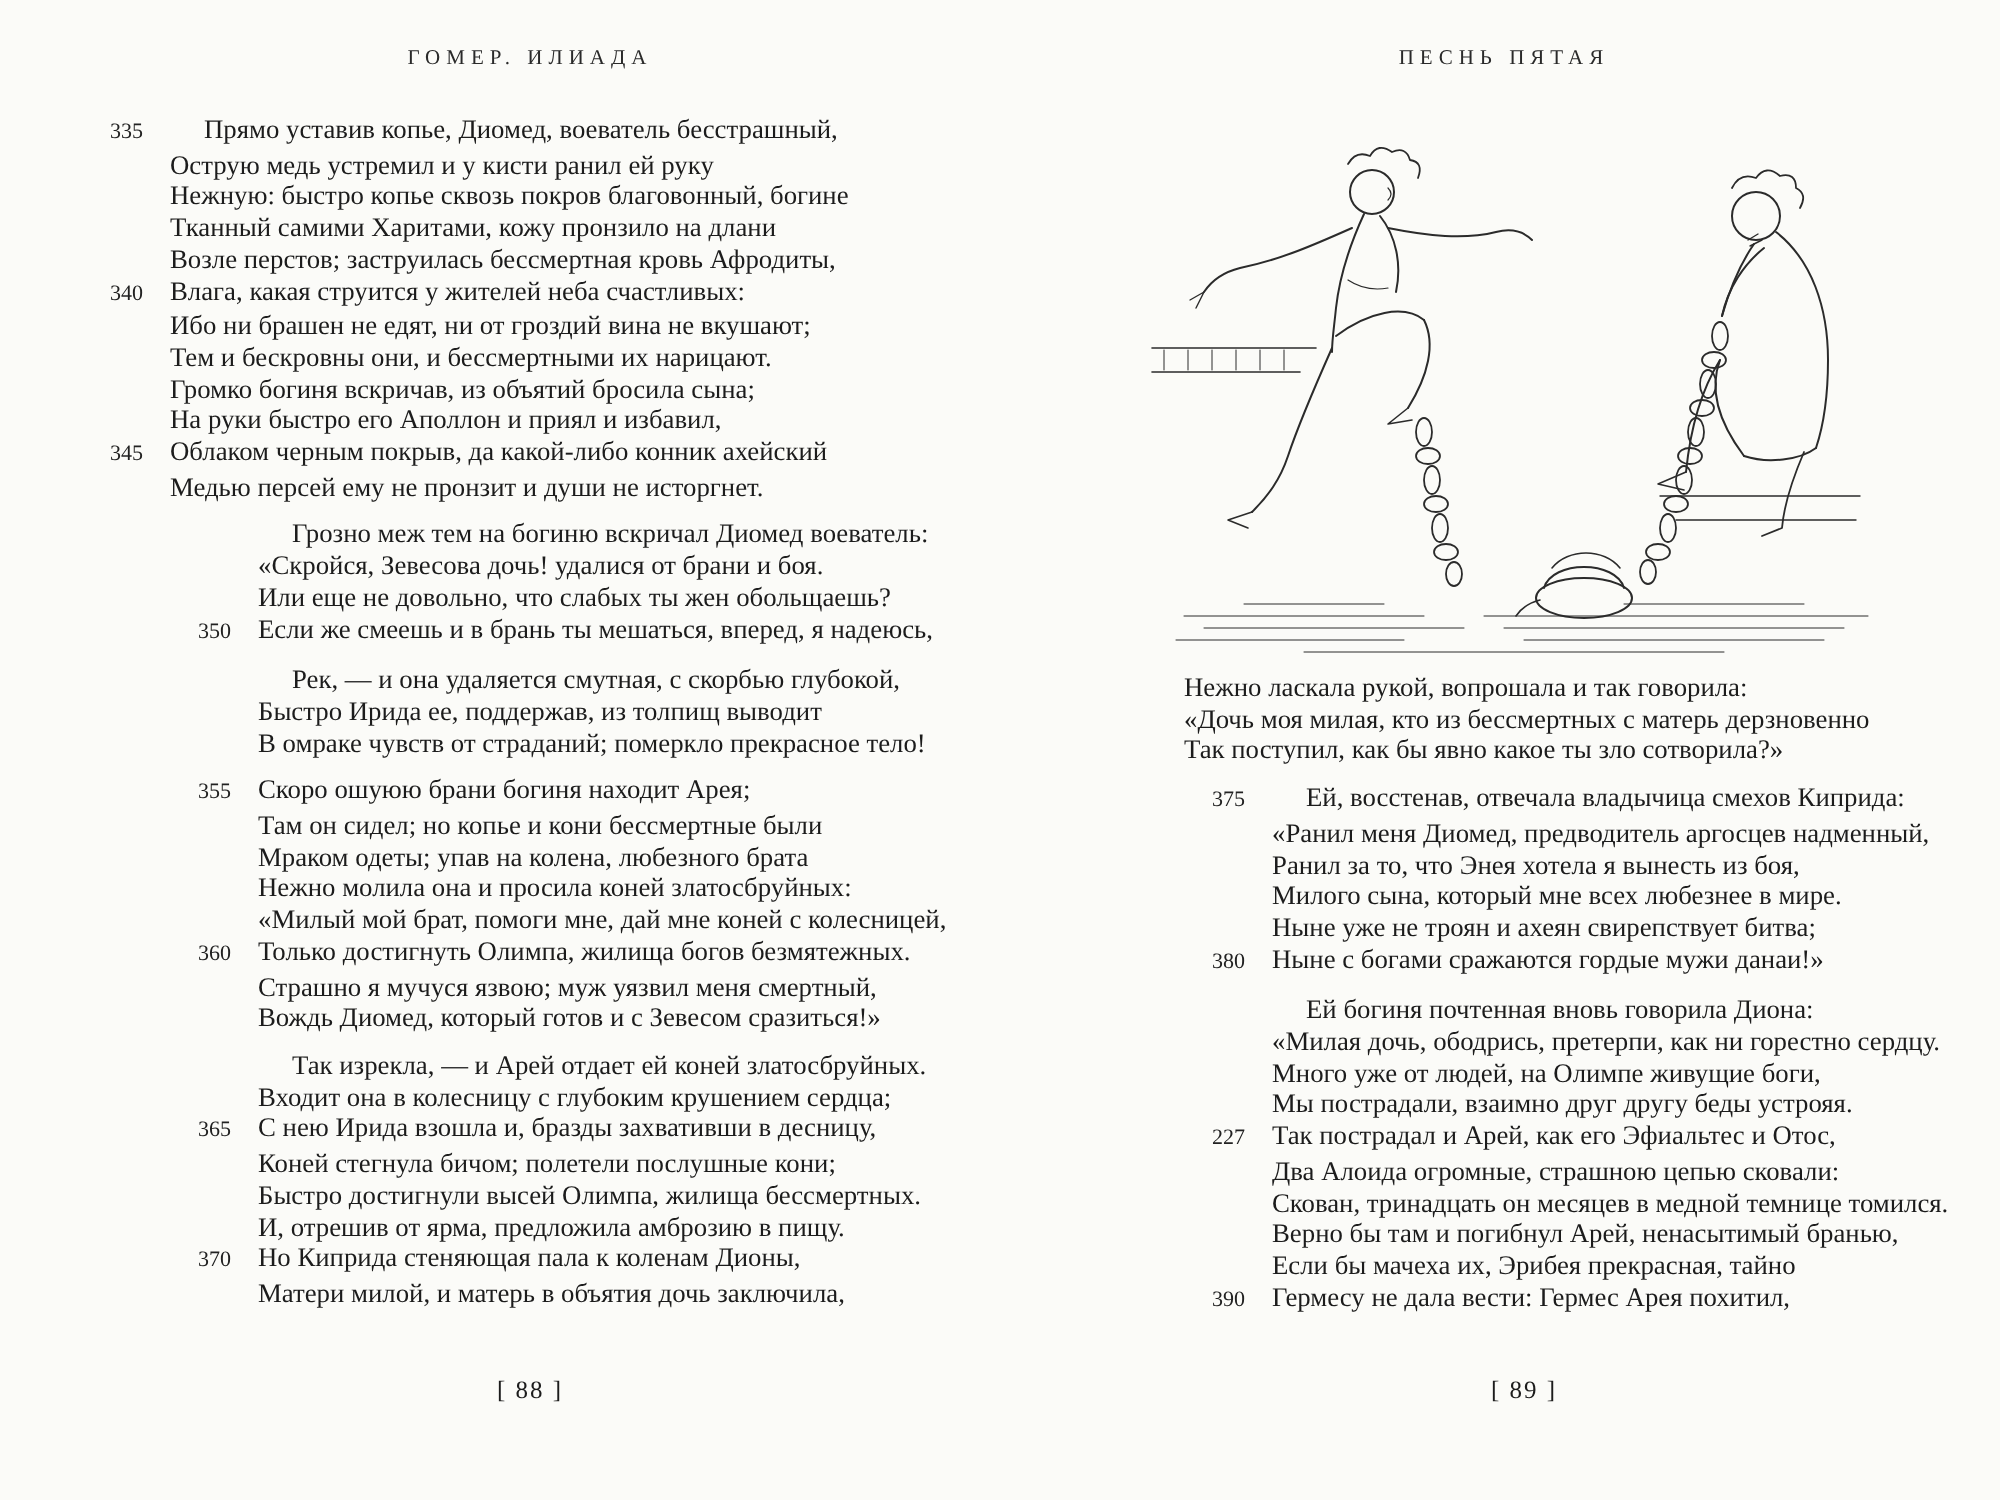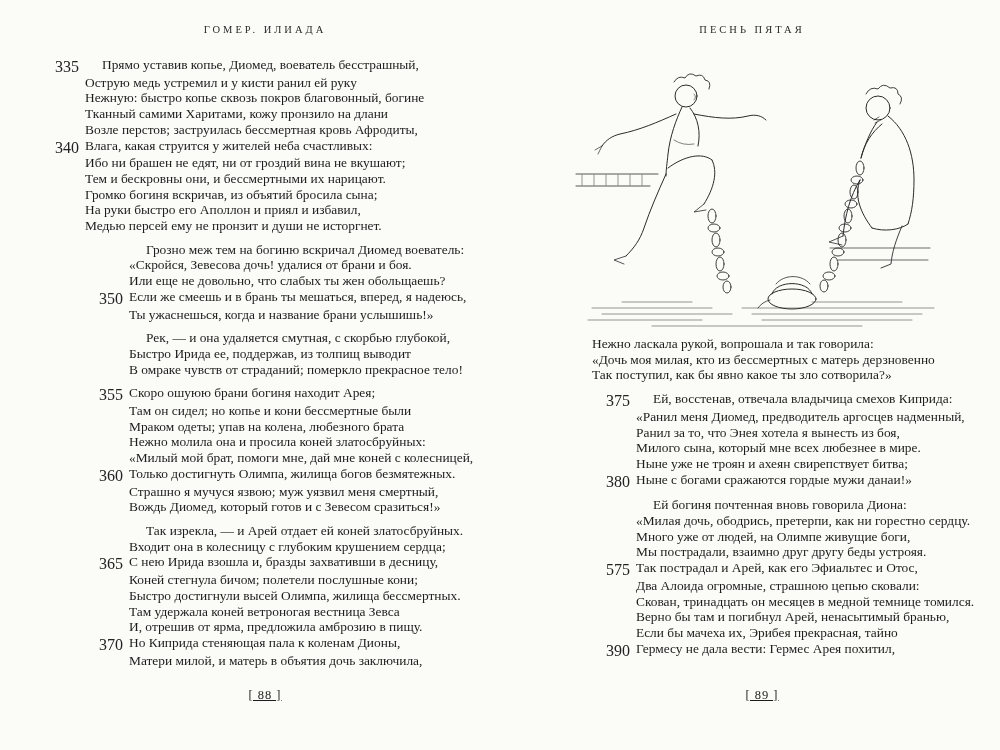--- a/index.html
+++ b/index.html
@@ -17,28 +17,28 @@
     text-align:center;font-size:10.5px;letter-spacing:3px;color:#2a2a2a;
   }
   .rh-right{left:52px;width:400px;}
   .poem{
     position:absolute;top:57px;left:55px;width:435px;
     font-size:13.4px;line-height:15.7px;
   }
   .poem-right{top:336px;left:62px;width:425px;}
   .stanza + .stanza{margin-top:8px;margin-left:44px;}
   .line{display:flex;}
-  .lnum{flex:0 0 30px;font-size:16px;padding-top:2px;color:#222;}
+  .lnum{flex:0 0 30px;font-size:11px;padding-top:2px;color:#222;}
   .ltext{flex:1;white-space:nowrap;}
   .ltext.indent{padding-left:17px;}
   .illustration{position:absolute;top:56px;left:62px;width:400px;height:278px;margin:0;}
   .illustration svg{display:block;}
   .folio{
     position:absolute;top:688px;left:55px;width:420px;
-    text-align:center;font-size:12.5px;letter-spacing:1px;text-decoration:underline;
+    text-align:center;font-size:12.5px;letter-spacing:1px;
   }
   .folio-right{left:62px;width:400px;}
 </style>
 </head>
 <body>
 
 <div class="spread">
 
   <section class="page">
     <div class="running-head">ГОМЕР. ИЛИАДА</div>
@@ -78,20 +78,24 @@
           </div>
           <div class="line">
             <span class="lnum"></span>
             <span class="ltext">Громко богиня вскричав, из объятий бросила сына;</span>
           </div>
           <div class="line">
             <span class="lnum"></span>
             <span class="ltext">На руки быстро его Аполлон и приял и избавил,</span>
           </div>
           <div class="line">
+            <span class="lnum">345</span>
+            <span class="ltext">Облаком черным покрыв, да какой-либо конник ахейский</span>
+          </div>
+          <div class="line">
             <span class="lnum"></span>
             <span class="ltext">Медью персей ему не пронзит и души не исторгнет.</span>
           </div>
         </div>
         <div class="stanza">
           <div class="line">
             <span class="lnum"></span>
             <span class="ltext indent">Грозно меж тем на богиню вскричал Диомед воеватель:</span>
           </div>
           <div class="line">
@@ -99,24 +103,20 @@
             <span class="ltext">«Скройся, Зевесова дочь! удалися от брани и боя.</span>
           </div>
           <div class="line">
             <span class="lnum"></span>
             <span class="ltext">Или еще не довольно, что слабых ты жен обольщаешь?</span>
           </div>
           <div class="line">
             <span class="lnum">350</span>
             <span class="ltext">Если же смеешь и в брань ты мешаться, вперед, я надеюсь,</span>
           </div>
-          <div class="line">
-            <span class="lnum"></span>
-            <span class="ltext">Ты ужаснешься, когда и название брани услышишь!»</span>
-          </div>
         </div>
         <div class="stanza">
           <div class="line">
             <span class="lnum"></span>
             <span class="ltext indent">Рек, — и она удаляется смутная, с скорбью глубокой,</span>
           </div>
           <div class="line">
             <span class="lnum"></span>
             <span class="ltext">Быстро Ирида ее, поддержав, из толпищ выводит</span>
           </div>
@@ -172,24 +172,20 @@
             <span class="lnum">365</span>
             <span class="ltext">С нею Ирида взошла и, бразды захвативши в десницу,</span>
           </div>
           <div class="line">
             <span class="lnum"></span>
             <span class="ltext">Коней стегнула бичом; полетели послушные кони;</span>
           </div>
           <div class="line">
             <span class="lnum"></span>
             <span class="ltext">Быстро достигнули высей Олимпа, жилища бессмертных.</span>
-          </div>
-          <div class="line">
-            <span class="lnum"></span>
-            <span class="ltext">Там удержала коней ветроногая вестница Зевса</span>
           </div>
           <div class="line">
             <span class="lnum"></span>
             <span class="ltext">И, отрешив от ярма, предложила амброзию в пищу.</span>
           </div>
           <div class="line">
             <span class="lnum">370</span>
             <span class="ltext">Но Киприда стеняющая пала к коленам Дионы,</span>
           </div>
           <div class="line">
@@ -332,21 +328,21 @@
           </div>
           <div class="line">
             <span class="lnum"></span>
             <span class="ltext">Много уже от людей, на Олимпе живущие боги,</span>
           </div>
           <div class="line">
             <span class="lnum"></span>
             <span class="ltext">Мы пострадали, взаимно друг другу беды устрояя.</span>
           </div>
           <div class="line">
-            <span class="lnum">575</span>
+            <span class="lnum">227</span>
             <span class="ltext">Так пострадал и Арей, как его Эфиальтес и Отос,</span>
           </div>
           <div class="line">
             <span class="lnum"></span>
             <span class="ltext">Два Алоида огромные, страшною цепью сковали:</span>
           </div>
           <div class="line">
             <span class="lnum"></span>
             <span class="ltext">Скован, тринадцать он месяцев в медной темнице томился.</span>
           </div>

